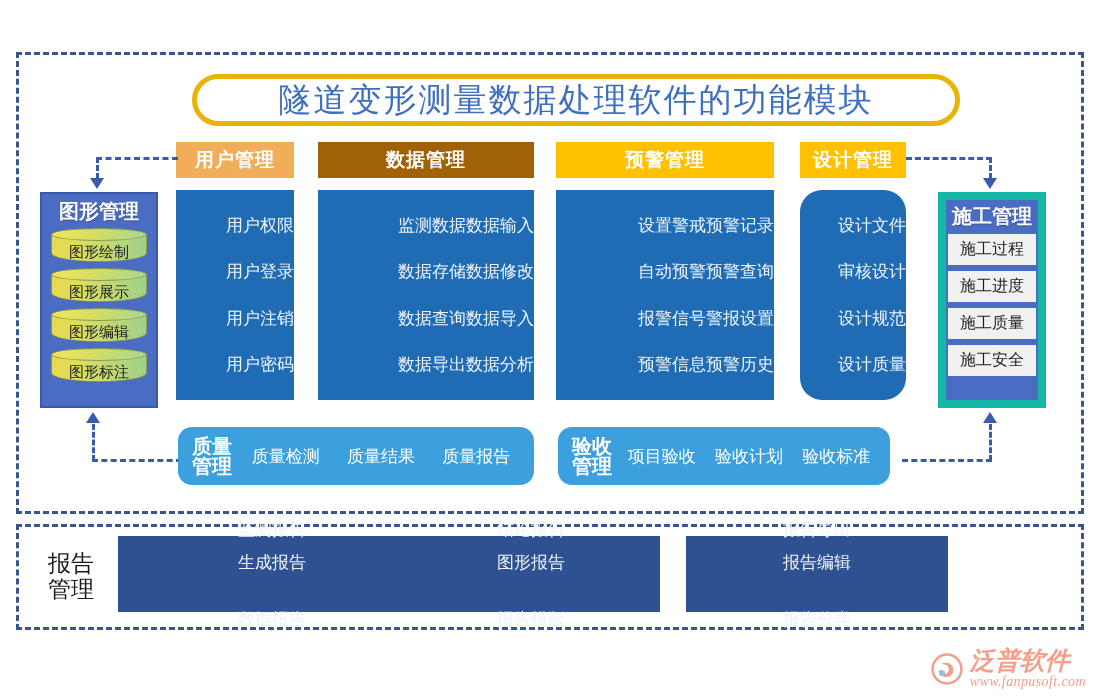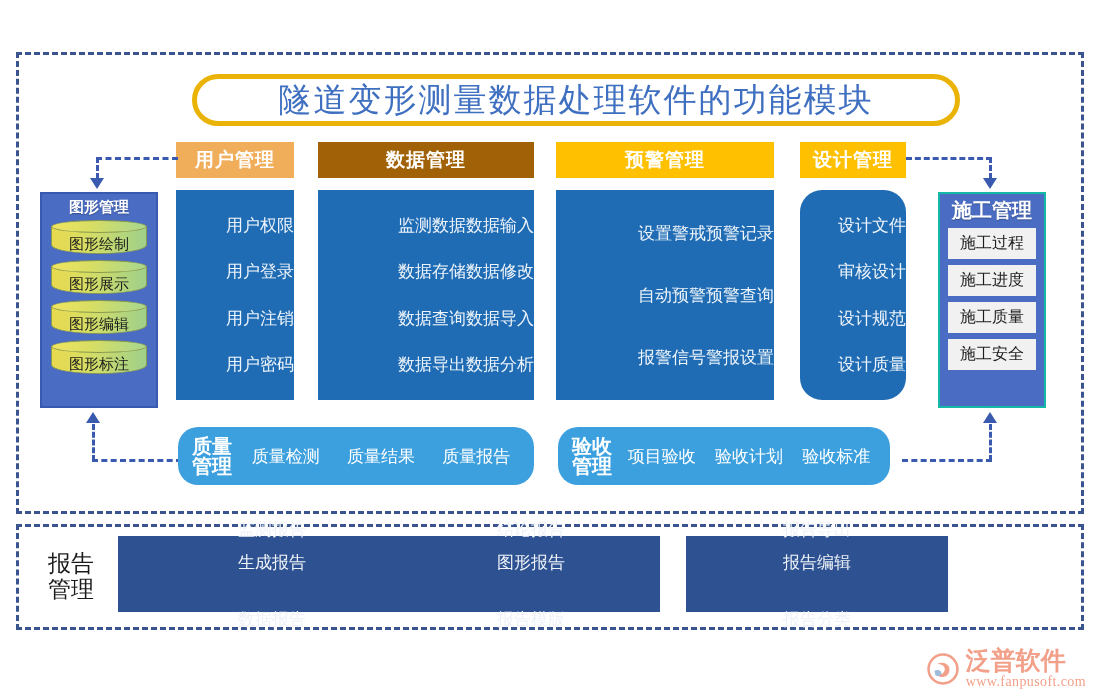--- a/index.html
+++ b/index.html
@@ -74,21 +74,21 @@
 
   
   .panel-graphic {
     position: absolute; left: 40px; top: 192px;
     width: 118px; height: 216px;
     background: #4a6cc2; border: 2px solid #3a5ab0;
     display: flex; flex-direction: column; align-items: center;
     padding-top: 4px;
   }
   .panel-graphic .ph {
-    color: #ffffff; font-size: 15px; font-weight: bold;
+    color: #ffffff; font-size: 20px; font-weight: bold;
     font-family: "DejaVu Serif", serif; margin-bottom: 3px;
     text-shadow: 0 1px 1px rgba(0,0,0,.25);
   }
   .cyl {
     position: relative; width: 96px; height: 37px; margin-bottom: 3px;
     display: flex; align-items: flex-end; justify-content: center;
   }
   .cyl .body {
     position: absolute; left: 0; top: 6px; width: 96px; height: 28px;
     background: linear-gradient(to right, #e8d94e 0%, #d9de63 35%, #9fd08a 100%);
@@ -102,41 +102,41 @@
   .cyl .lbl {
     position: relative; z-index: 3; font-size: 15px; color: #1a1a1a;
     font-family: "DejaVu Serif", serif; padding-bottom: 3px;
     white-space: nowrap;
   }
 
   
   .panel-constr {
     position: absolute; left: 938px; top: 192px;
     width: 108px; height: 216px;
-    background: #4a6cc2; border: 2px solid #14b8a6;
+    background: #4a6cc2; border: 8px solid #14b8a6;
     display: flex; flex-direction: column; align-items: center;
     padding-top: 3px;
   }
   .panel-constr .ph {
     color: #ffffff; font-size: 20px; font-weight: bold;
     font-family: "DejaVu Serif", serif; margin-bottom: 4px;
     text-shadow: 0 1px 1px rgba(0,0,0,.25);
   }
   .wbox {
     width: 88px; height: 31px; margin-bottom: 6px;
     background: #f1f1f1;
     display: flex; align-items: center; justify-content: center;
     font-size: 16px; color: #1c1c1c;
     font-family: "DejaVu Serif", serif;
   }
 
   
   .bar {
     position: absolute; top: 427px; height: 58px;
-    background: #3ca0df; border-radius: 20px;
+    background: #3ca0df; border-radius: 14px;
     display: flex; align-items: center;
     color: #ffffff; font-family: Liberation Serif, serif;
   }
   .bar-quality { left: 178px; width: 356px; }
   .bar-accept  { left: 558px; width: 332px; }
   .bar .btitle {
     font-size: 20px; font-weight: bold; line-height: 1.02;
     padding: 0 6px 0 14px; white-space: nowrap;
   }
   .bar .bitems {
@@ -178,21 +178,21 @@
   }
   .arrow-up {
     position: absolute; width: 0; height: 0;
     border-left: 7px solid transparent; border-right: 7px solid transparent;
     border-bottom: 11px solid #3a5ab0;
   }
 
   
   .logo {
     position: absolute; right: 14px; bottom: 10px;
-    display: flex; align-items: center; gap: 6px;
+    display: flex; align-items: center; gap: 6px; font-style: italic;
   }
   .logo .mark { width: 34px; height: 34px; }
   .logo .txt { display: flex; flex-direction: column; }
   .logo .brand {
     font-size: 25px; color: #f2a08a; font-weight: bold;
     font-family: "DejaVu Serif", serif; line-height: 1.05;
   }
   .logo .url {
     font-size: 14px; color: #f2a08a;
     font-family: "Liberation Serif", serif; letter-spacing: .4px;
@@ -286,20 +286,24 @@
       <span>设置警戒</span>
       <span>预警记录</span>
     </div>
     <div class="row">
       <span>自动预警</span>
       <span>预警查询</span>
     </div>
     <div class="row">
       <span>报警信号</span>
       <span>警报设置</span>
+    </div>
+    <div class="row">
+      <span>预警信息</span>
+      <span>预警历史</span>
     </div>
   </div>
 
   <div class="col col-design">
     <div class="row">
         <span>设计文件</span>
       </div>
     <div class="row">
         <span>审核设计</span>
       </div>

